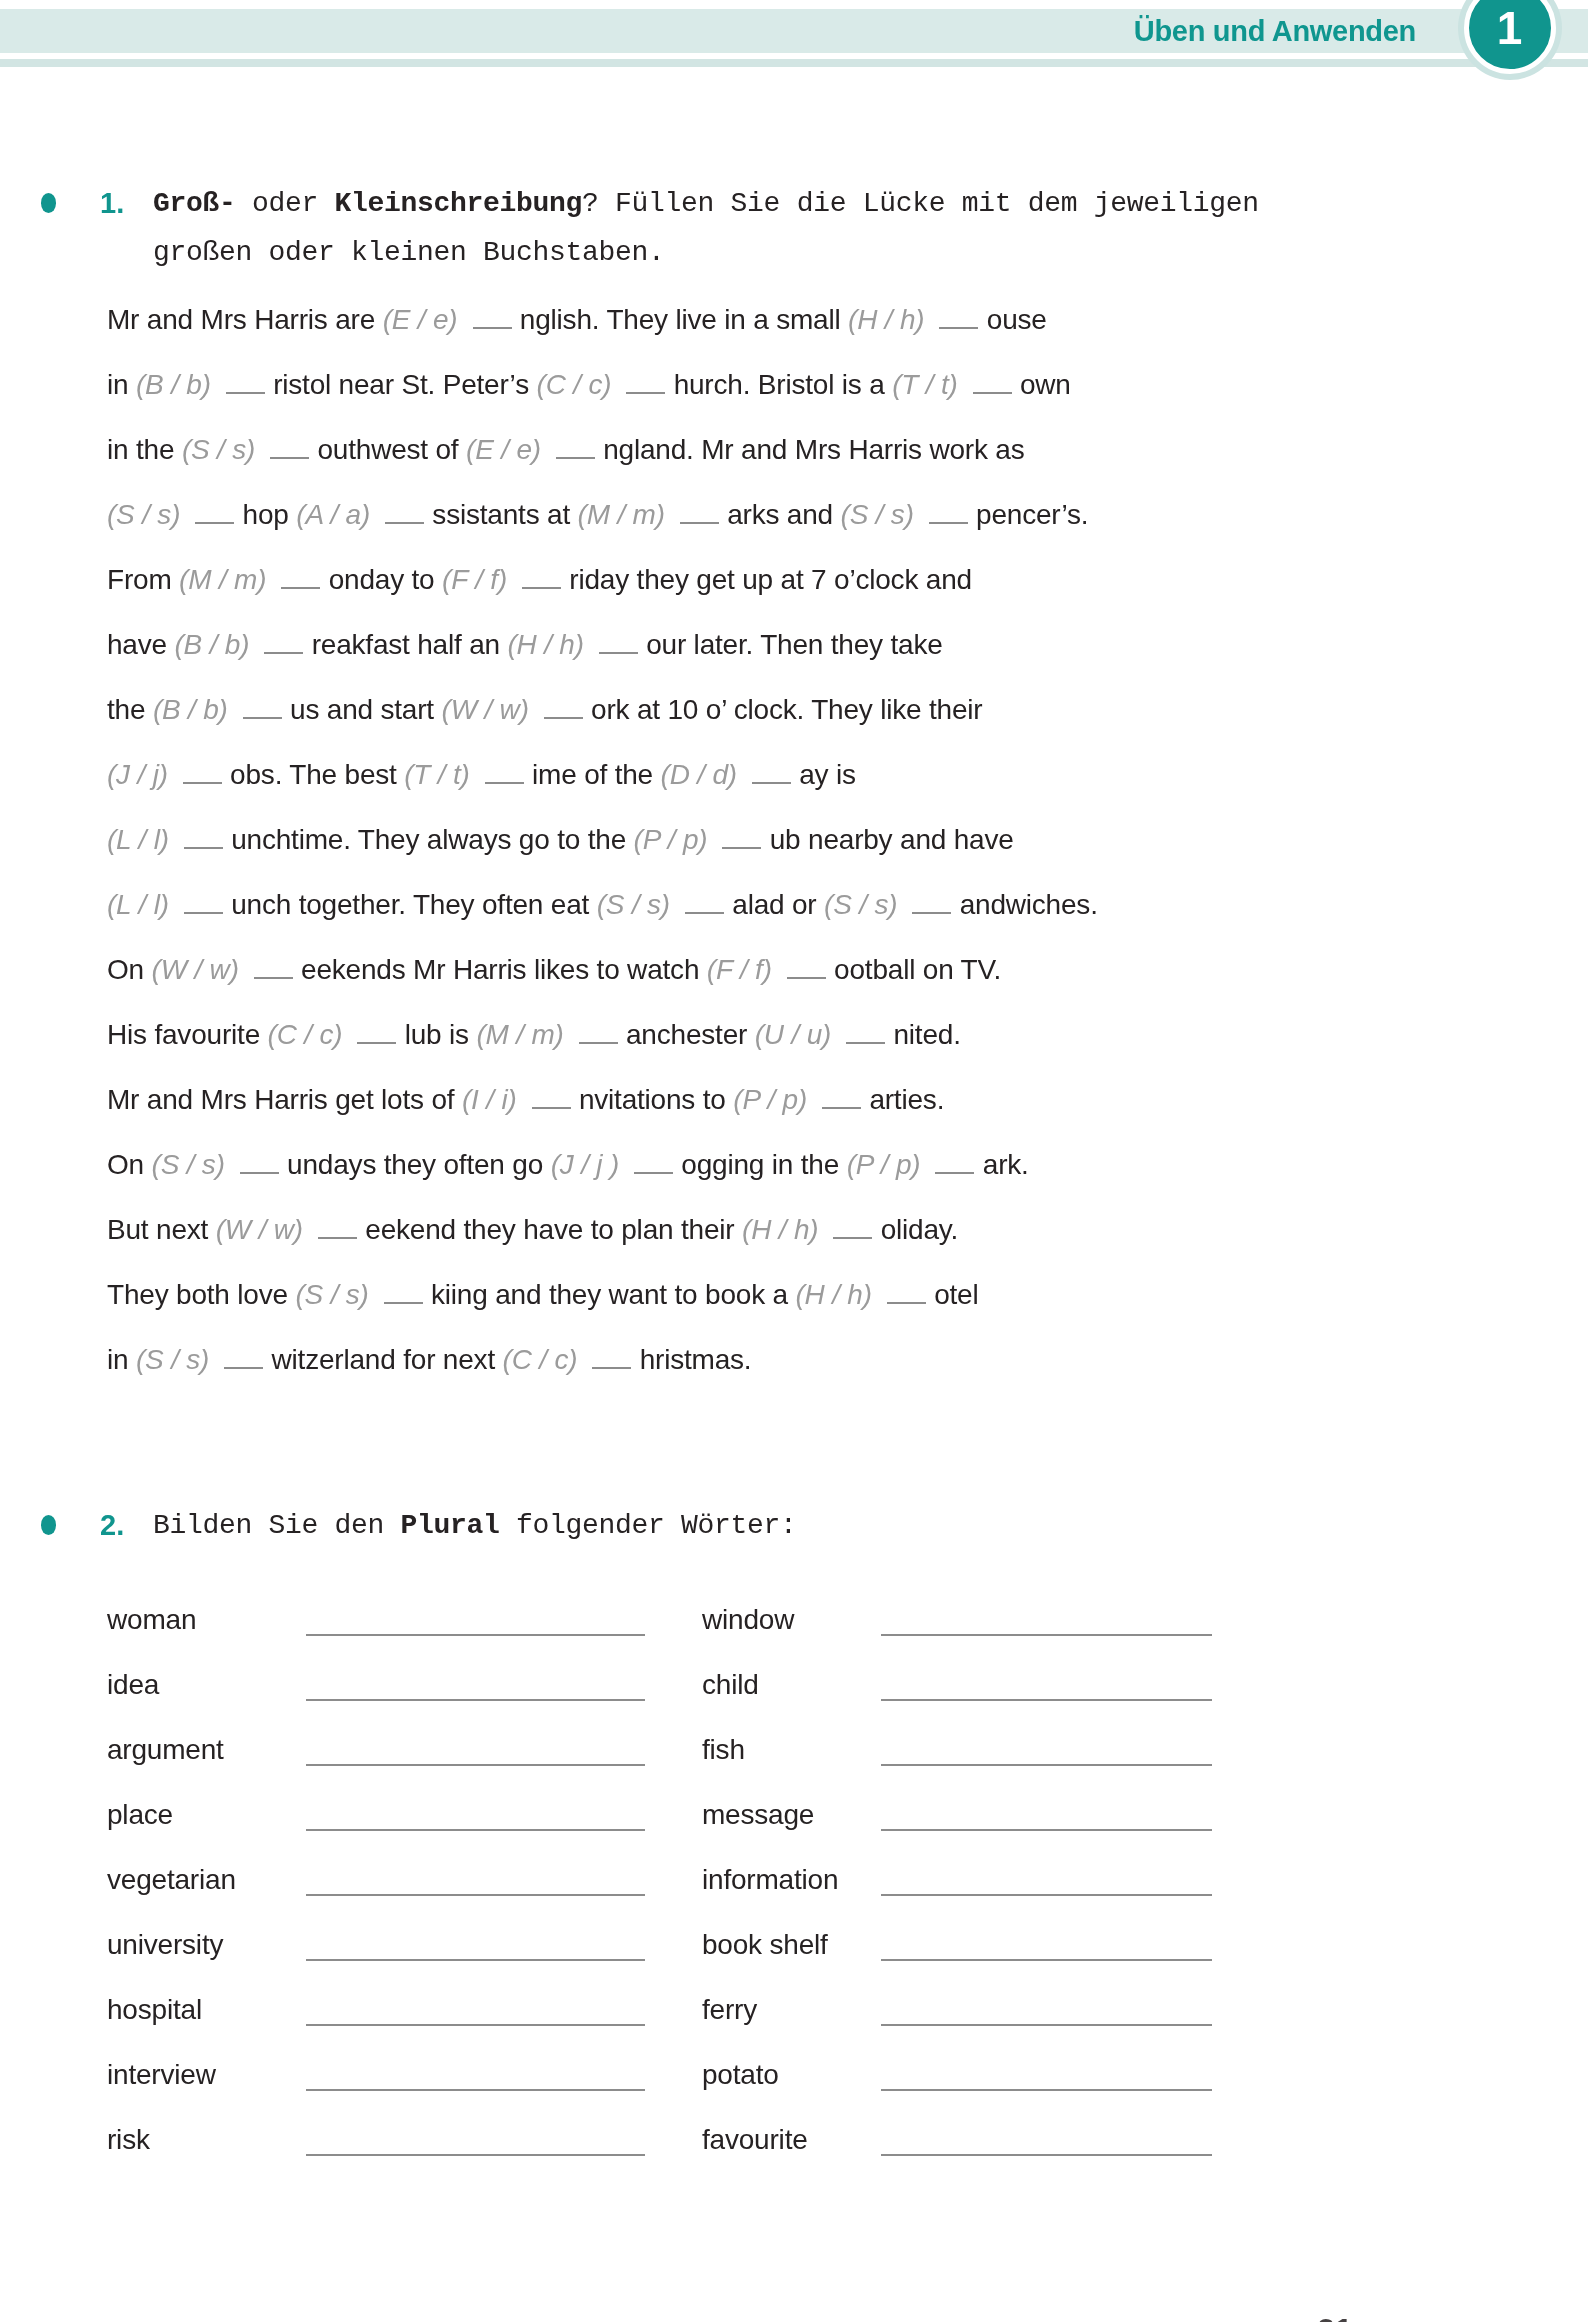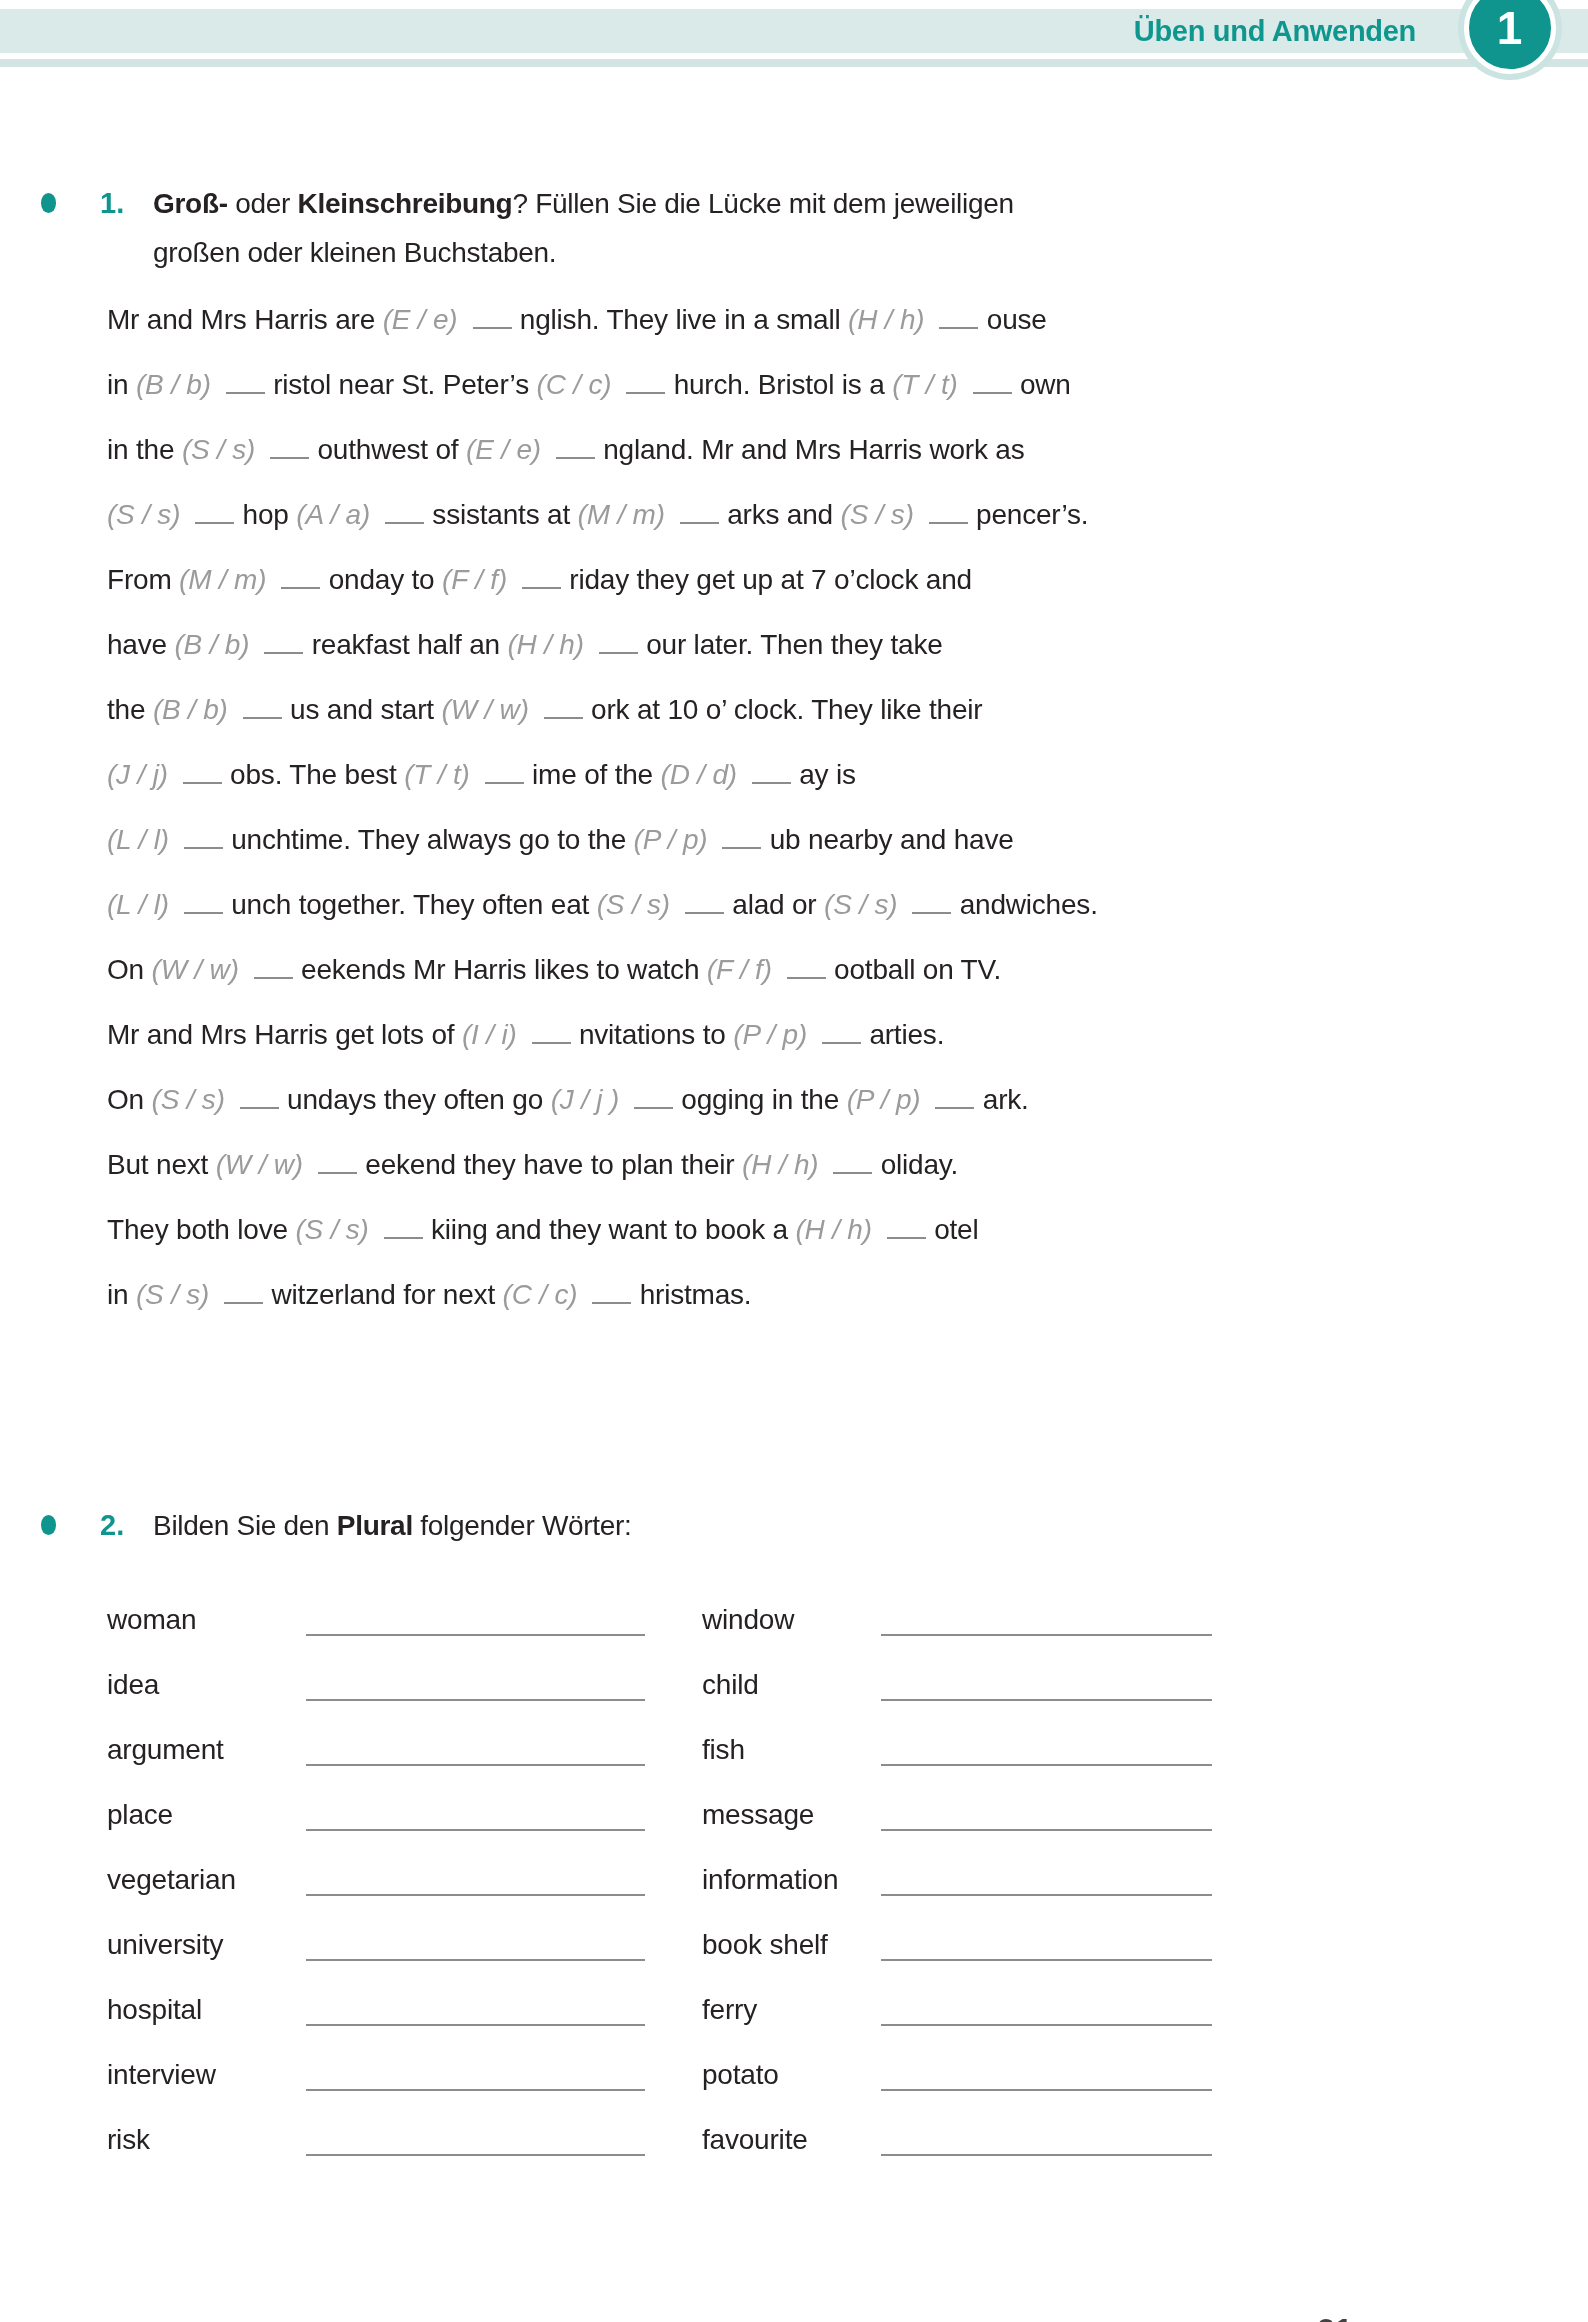--- a/index.html
+++ b/index.html
@@ -21,21 +21,21 @@
     color:#ffffff;font-size:46px;font-weight:bold;display:flex;align-items:center;justify-content:center;
   }
   
   .exercise{position:absolute;left:0;width:100%;}
   .ex1{top:179px;}
   .ex2{top:1501px;}
   .ex-head{position:relative;padding-left:153px;}
   .bullet{position:absolute;left:41px;top:14px;width:15px;height:19.5px;border-radius:50%;background:#10958E;}
   .ex-num{position:absolute;left:100px;top:0;font-size:29px;line-height:49px;font-weight:bold;color:#10958E;}
   .ex-title{margin:0;}
-  .ex-title .tline{white-space:nowrap;font-size:28px;line-height:49px;letter-spacing:-0.3px;}
+  .ex-title .tline{white-space:nowrap;font-size:28px;line-height:49px;letter-spacing:-0.3px;font-family:Liberation Mono, monospace;}
   .ex-title .b{font-weight:bold;}
   
   .fill-text{margin:10.2px 0 0 107px;}
   .line{white-space:nowrap;font-size:28px;line-height:65px;height:65px;letter-spacing:-0.2px;}
   .hint{color:#9B9B9B;font-style:italic;}
   .blank{
     display:inline-block;width:39px;height:5.6px;
     border-bottom:2.8px solid #8C8C8C;margin:0 8.3px 0 15px;
   }
   
@@ -79,20 +79,21 @@
         <div class="line"><span>in </span><span class="hint">(B / b)</span><span class="blank"></span><span>ristol near St. Peter’s </span><span class="hint">(C / c)</span><span class="blank"></span><span>hurch. Bristol is a </span><span class="hint">(T / t)</span><span class="blank"></span><span>own</span></div>
         <div class="line"><span>in the </span><span class="hint">(S / s)</span><span class="blank"></span><span>outhwest of </span><span class="hint">(E / e)</span><span class="blank"></span><span>ngland. Mr and Mrs Harris work as</span></div>
         <div class="line"><span class="hint">(S / s)</span><span class="blank"></span><span>hop </span><span class="hint">(A / a)</span><span class="blank"></span><span>ssistants at </span><span class="hint">(M / m)</span><span class="blank"></span><span>arks and </span><span class="hint">(S / s)</span><span class="blank"></span><span>pencer’s.</span></div>
         <div class="line"><span>From </span><span class="hint">(M / m)</span><span class="blank"></span><span>onday to </span><span class="hint">(F / f)</span><span class="blank"></span><span>riday they get up at 7 o’clock and</span></div>
         <div class="line"><span>have </span><span class="hint">(B / b)</span><span class="blank"></span><span>reakfast half an </span><span class="hint">(H / h)</span><span class="blank"></span><span>our later. Then they take</span></div>
         <div class="line"><span>the </span><span class="hint">(B / b)</span><span class="blank"></span><span>us and start </span><span class="hint">(W / w)</span><span class="blank"></span><span>ork at 10 o’ clock. They like their</span></div>
         <div class="line"><span class="hint">(J / j)</span><span class="blank"></span><span>obs. The best </span><span class="hint">(T / t)</span><span class="blank"></span><span>ime of the </span><span class="hint">(D / d)</span><span class="blank"></span><span>ay is</span></div>
         <div class="line"><span class="hint">(L / l)</span><span class="blank"></span><span>unchtime. They always go to the </span><span class="hint">(P / p)</span><span class="blank"></span><span>ub nearby and have</span></div>
         <div class="line"><span class="hint">(L / l)</span><span class="blank"></span><span>unch together. They often eat </span><span class="hint">(S / s)</span><span class="blank"></span><span>alad or </span><span class="hint">(S / s)</span><span class="blank"></span><span>andwiches.</span></div>
         <div class="line"><span>On </span><span class="hint">(W / w)</span><span class="blank"></span><span>eekends Mr Harris likes to watch </span><span class="hint">(F / f)</span><span class="blank"></span><span>ootball on TV.</span></div>
+        <div class="line"><span>His favourite </span><span class="hint">(C / c)</span><span class="blank"></span><span>lub is </span><span class="hint">(M / m)</span><span class="blank"></span><span>anchester </span><span class="hint">(U / u)</span><span class="blank"></span><span>nited.</span></div>
         <div class="line"><span>Mr and Mrs Harris get lots of </span><span class="hint">(I / i)</span><span class="blank"></span><span>nvitations to </span><span class="hint">(P / p)</span><span class="blank"></span><span>arties.</span></div>
         <div class="line"><span>On </span><span class="hint">(S / s)</span><span class="blank"></span><span>undays they often go </span><span class="hint">(J / j )</span><span class="blank"></span><span>ogging in the </span><span class="hint">(P / p)</span><span class="blank"></span><span>ark.</span></div>
         <div class="line"><span>But next </span><span class="hint">(W / w)</span><span class="blank"></span><span>eekend they have to plan their </span><span class="hint">(H / h)</span><span class="blank"></span><span>oliday.</span></div>
         <div class="line"><span>They both love </span><span class="hint">(S / s)</span><span class="blank"></span><span>kiing and they want to book a </span><span class="hint">(H / h)</span><span class="blank"></span><span>otel</span></div>
         <div class="line"><span>in </span><span class="hint">(S / s)</span><span class="blank"></span><span>witzerland for next </span><span class="hint">(C / c)</span><span class="blank"></span><span>hristmas.</span></div>
       </div>
   </section>
 
   <section class="exercise ex2">
     <div class="ex-head">

